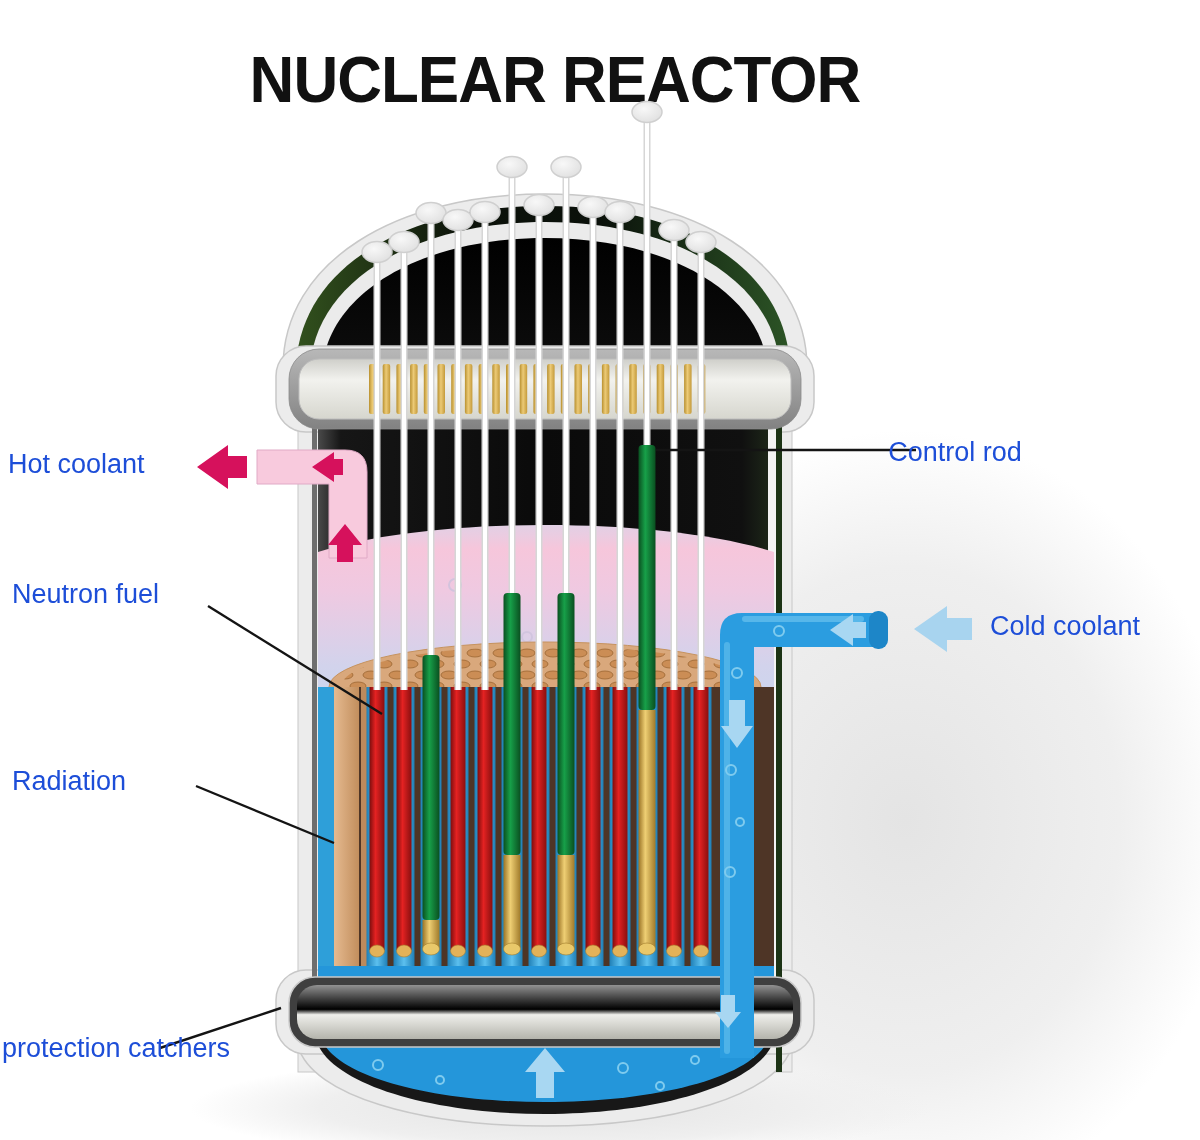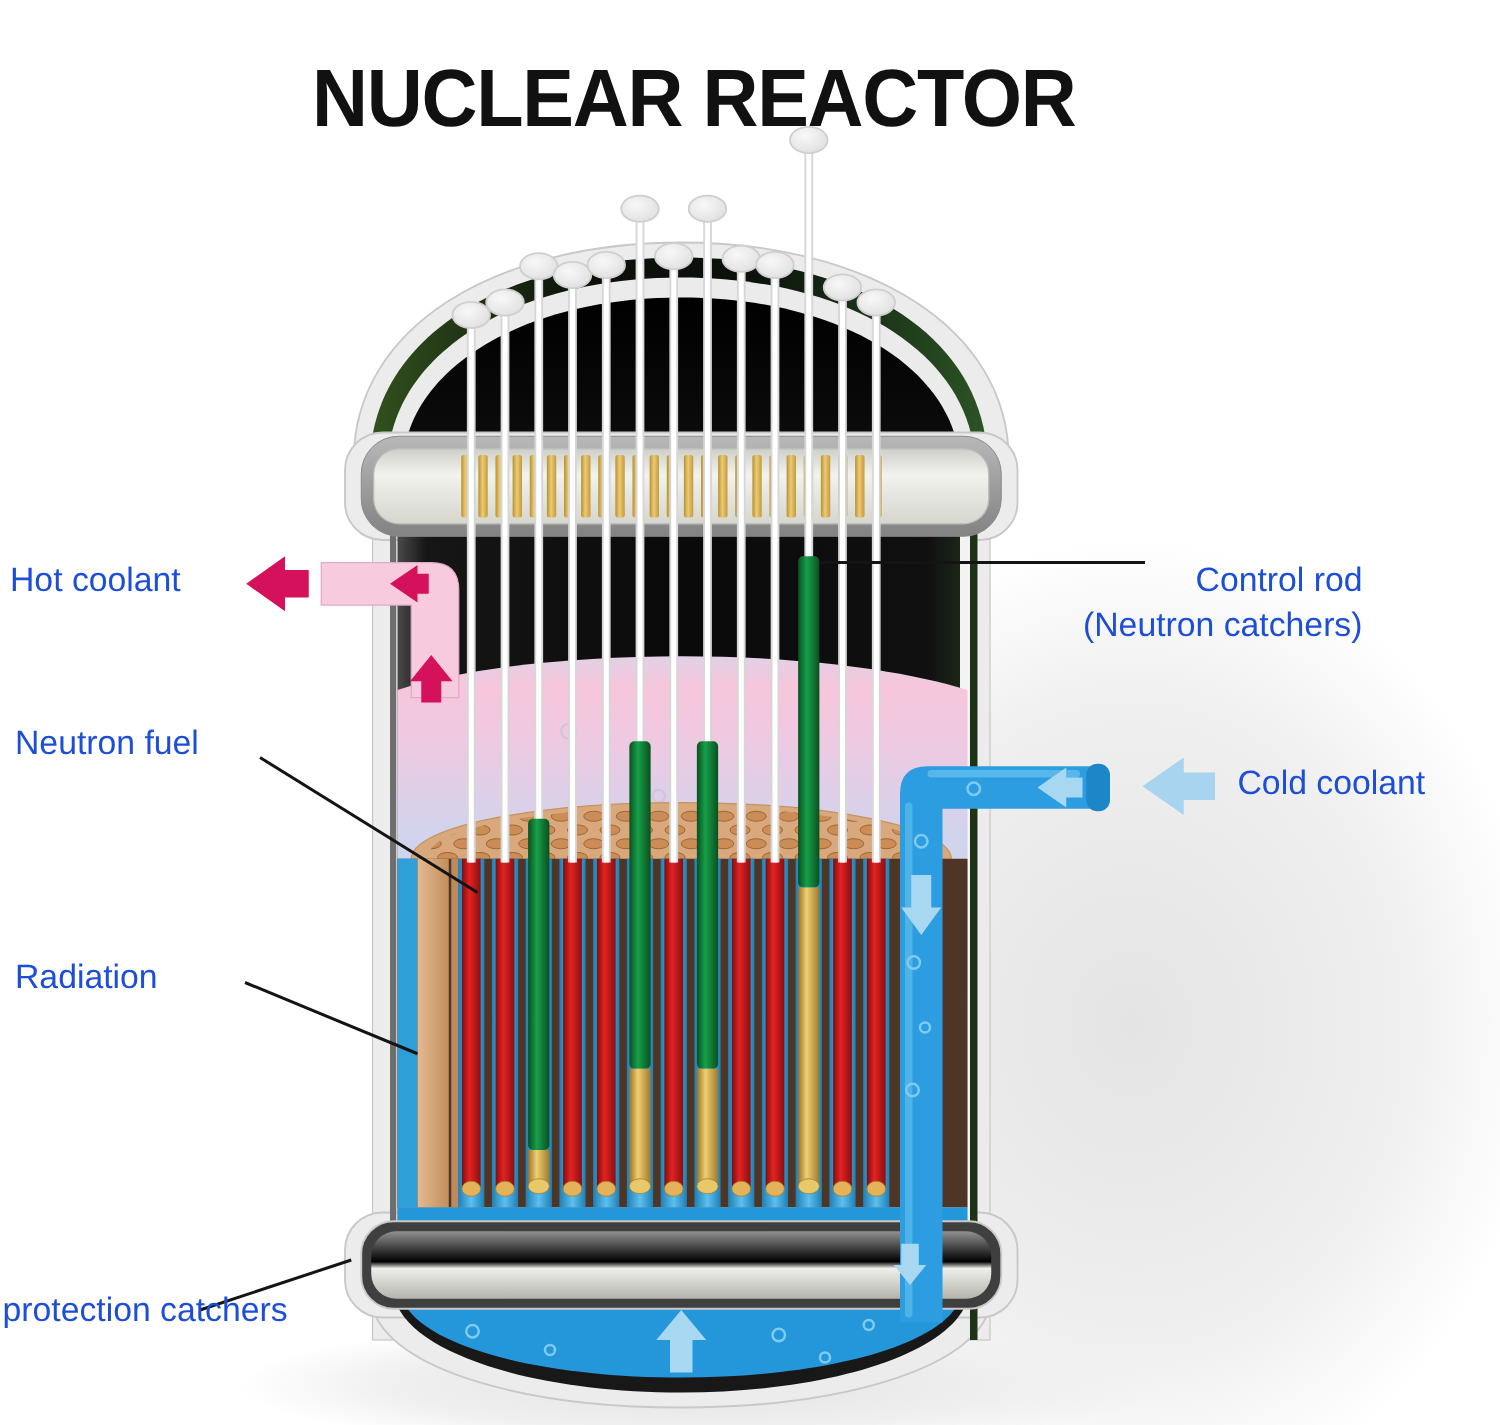--- a/index.html
+++ b/index.html
@@ -3,21 +3,21 @@
 <meta charset="utf-8">
 <style>
   html,body{margin:0;padding:0;}
   body{width:1200px;height:1140px;position:relative;background:#fff;
        font-family:"Liberation Sans",sans-serif;overflow:hidden;}
   svg{position:absolute;left:0;top:0;}
   .title{position:absolute;left:100px;top:0;width:910px;text-align:center;
          font-size:62px;font-weight:bold;letter-spacing:-1px;color:#111;
          transform:scaleY(1.05);transform-origin:top center;white-space:nowrap;}
   .label{position:absolute;color:#1d4ed8;font-size:27px;line-height:36px;white-space:nowrap;}
-  .label.right{text-align:right;margin-top:12px;}
+  .label.right{text-align:center;}
 </style>
 </head>
 <body>
 
 <h1 class="title">NUCLEAR REACTOR</h1>
 
 <svg id="diagram" width="1200" height="1140" viewBox="0 0 1200 1140">
   <defs>
     <radialGradient id="gSh">
         <stop offset="0%" stop-color="#e4e4e4"></stop>
@@ -386,15 +386,14 @@
 </svg>
 
 <div class="label" style="left:8px;top:446px">Hot coolant</div>
 <div class="label" style="left:12px;top:576px">Neutron fuel</div>
 <div class="label" style="left:12px;top:763px">Radiation</div>
 <div class="label" style="left:2px;top:1030px">
   <div>protection catchers</div>
 </div>
 <div class="label right" style="left:820px;top:434px;width:270px">
   <div>Control rod</div>
-  <div>(Neutron catchers)</div>
 </div>
 <div class="label" style="left:990px;top:608px">Cold coolant</div>
 
 </body></html>

